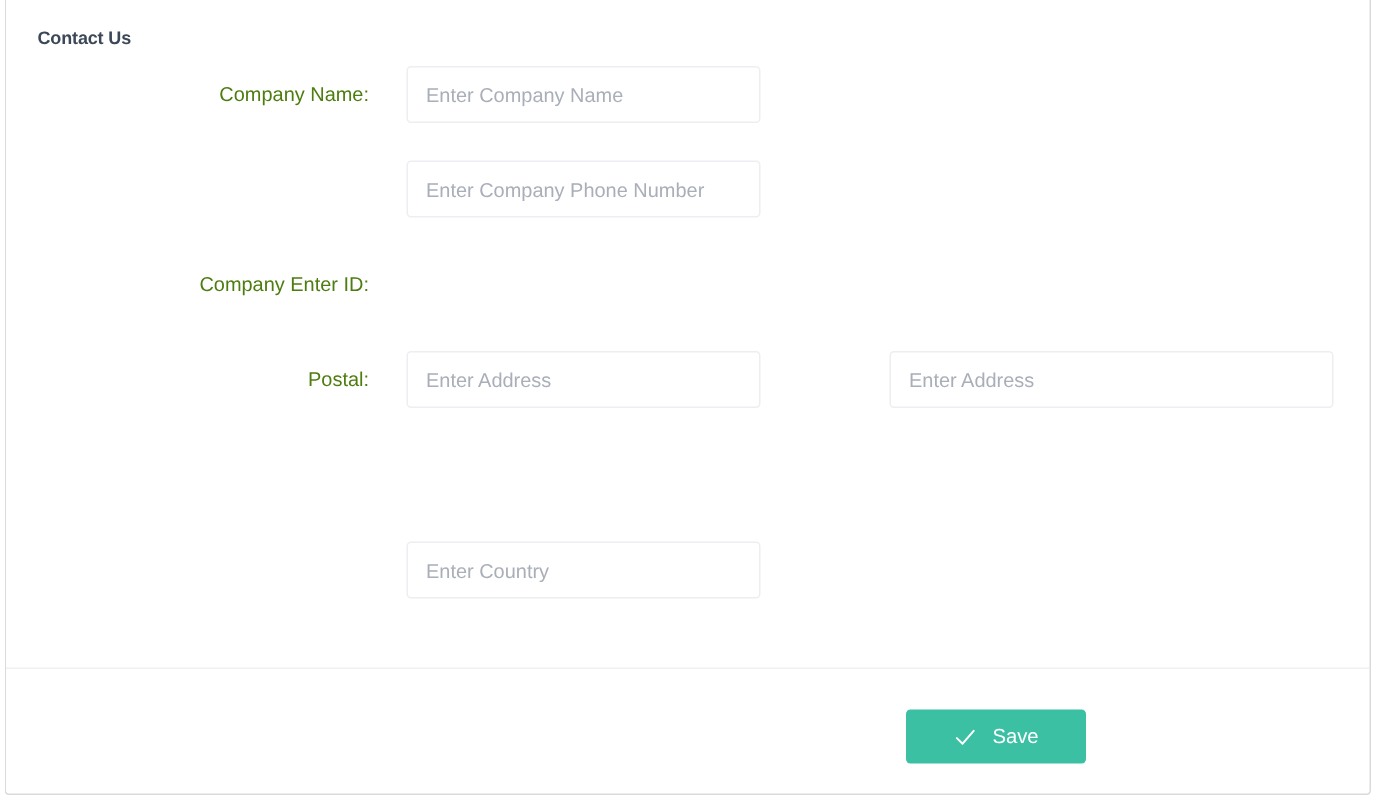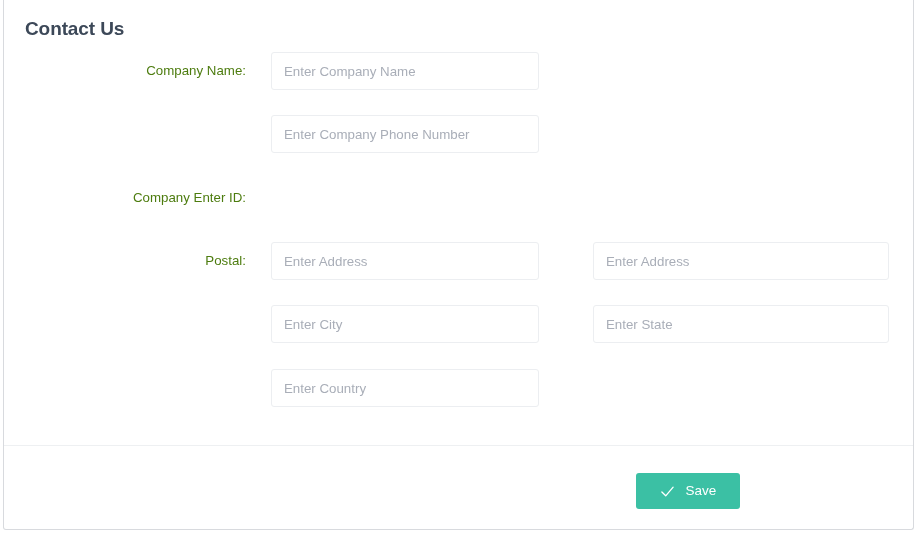--- a/index.html
+++ b/index.html
@@ -26,21 +26,21 @@
     border-top: none;
     border-radius: 0 0 3px 3px;
     box-sizing: border-box;
   }
 
   .card-header {
     padding: 18px 0 0 21px;
   }
 
   .card-title {
-    font-size: 19px;
+    font-size: 12px;
     font-weight: bold;
     color: #3c4858;
     letter-spacing: -0.1px;
     margin: 0;
   }
 
   .card-body {
     position: relative;
     height: 402px;
   }
@@ -75,21 +75,21 @@
     color: #4a5366;
     padding: 0 12px;
     outline: none;
   }
   .field::placeholder {
     color: #a9aeb8;
     opacity: 1;
   }
   .field.col-left {
     left: 267px;
-    width: 268px;
+    width: 236px;
   }
   .field.col-right {
     left: 589px;
     width: 296px;
   }
 
   .row-1 { top: 12px; }
   .row-2 { top: 75px; }
   .row-3 { top: 139px; }
   .row-4 { top: 202px; }
@@ -110,35 +110,34 @@
     left: 0;
     top: 446px;
     width: 100%;
     height: 82px;
   }
 
   .save-button {
     position: absolute;
     left: 600px;
     top: 27px;
-    width: 104px;
+    width: 120px;
     height: 36px;
     background: #3bc0a4;
     border: none;
     border-radius: 3px;
     color: #ffffff;
     font-family: "Liberation Sans", sans-serif;
     font-size: 13.5px;
     cursor: pointer;
     display: flex;
     align-items: center;
     justify-content: center;
     gap: 11px;
     padding: 0;
-    margin-left: 32px;
   }
   .save-button .check-icon {
     display: inline-flex;
     width: 15px;
     height: 15px;
   }
   .save-label {
     line-height: 1;
   }
 </style>
@@ -165,25 +164,20 @@
     <div class="form-row row-3">
       <span class="form-label">Company Enter ID:</span>
     </div>
 
     <div class="form-row row-4">
       <span class="form-label">Postal:</span>
       <input class="field col-left" type="text" placeholder="Enter Address" style="">
       <input class="field col-right" type="text" placeholder="Enter Address" style="">
     </div>
 
-    <div class="form-row row-5">
-      <span class="form-label"></span>
-      <input class="field col-left" type="text" placeholder="Enter City" style="">
-      <input class="field col-right" type="text" placeholder="Enter State" style="">
-    </div>
 
     <div class="form-row row-6">
       <span class="form-label"></span>
       <input class="field col-left" type="text" placeholder="Enter Country" style="">
     </div>
 
   </div>
 
   <div class="divider"></div>
 

